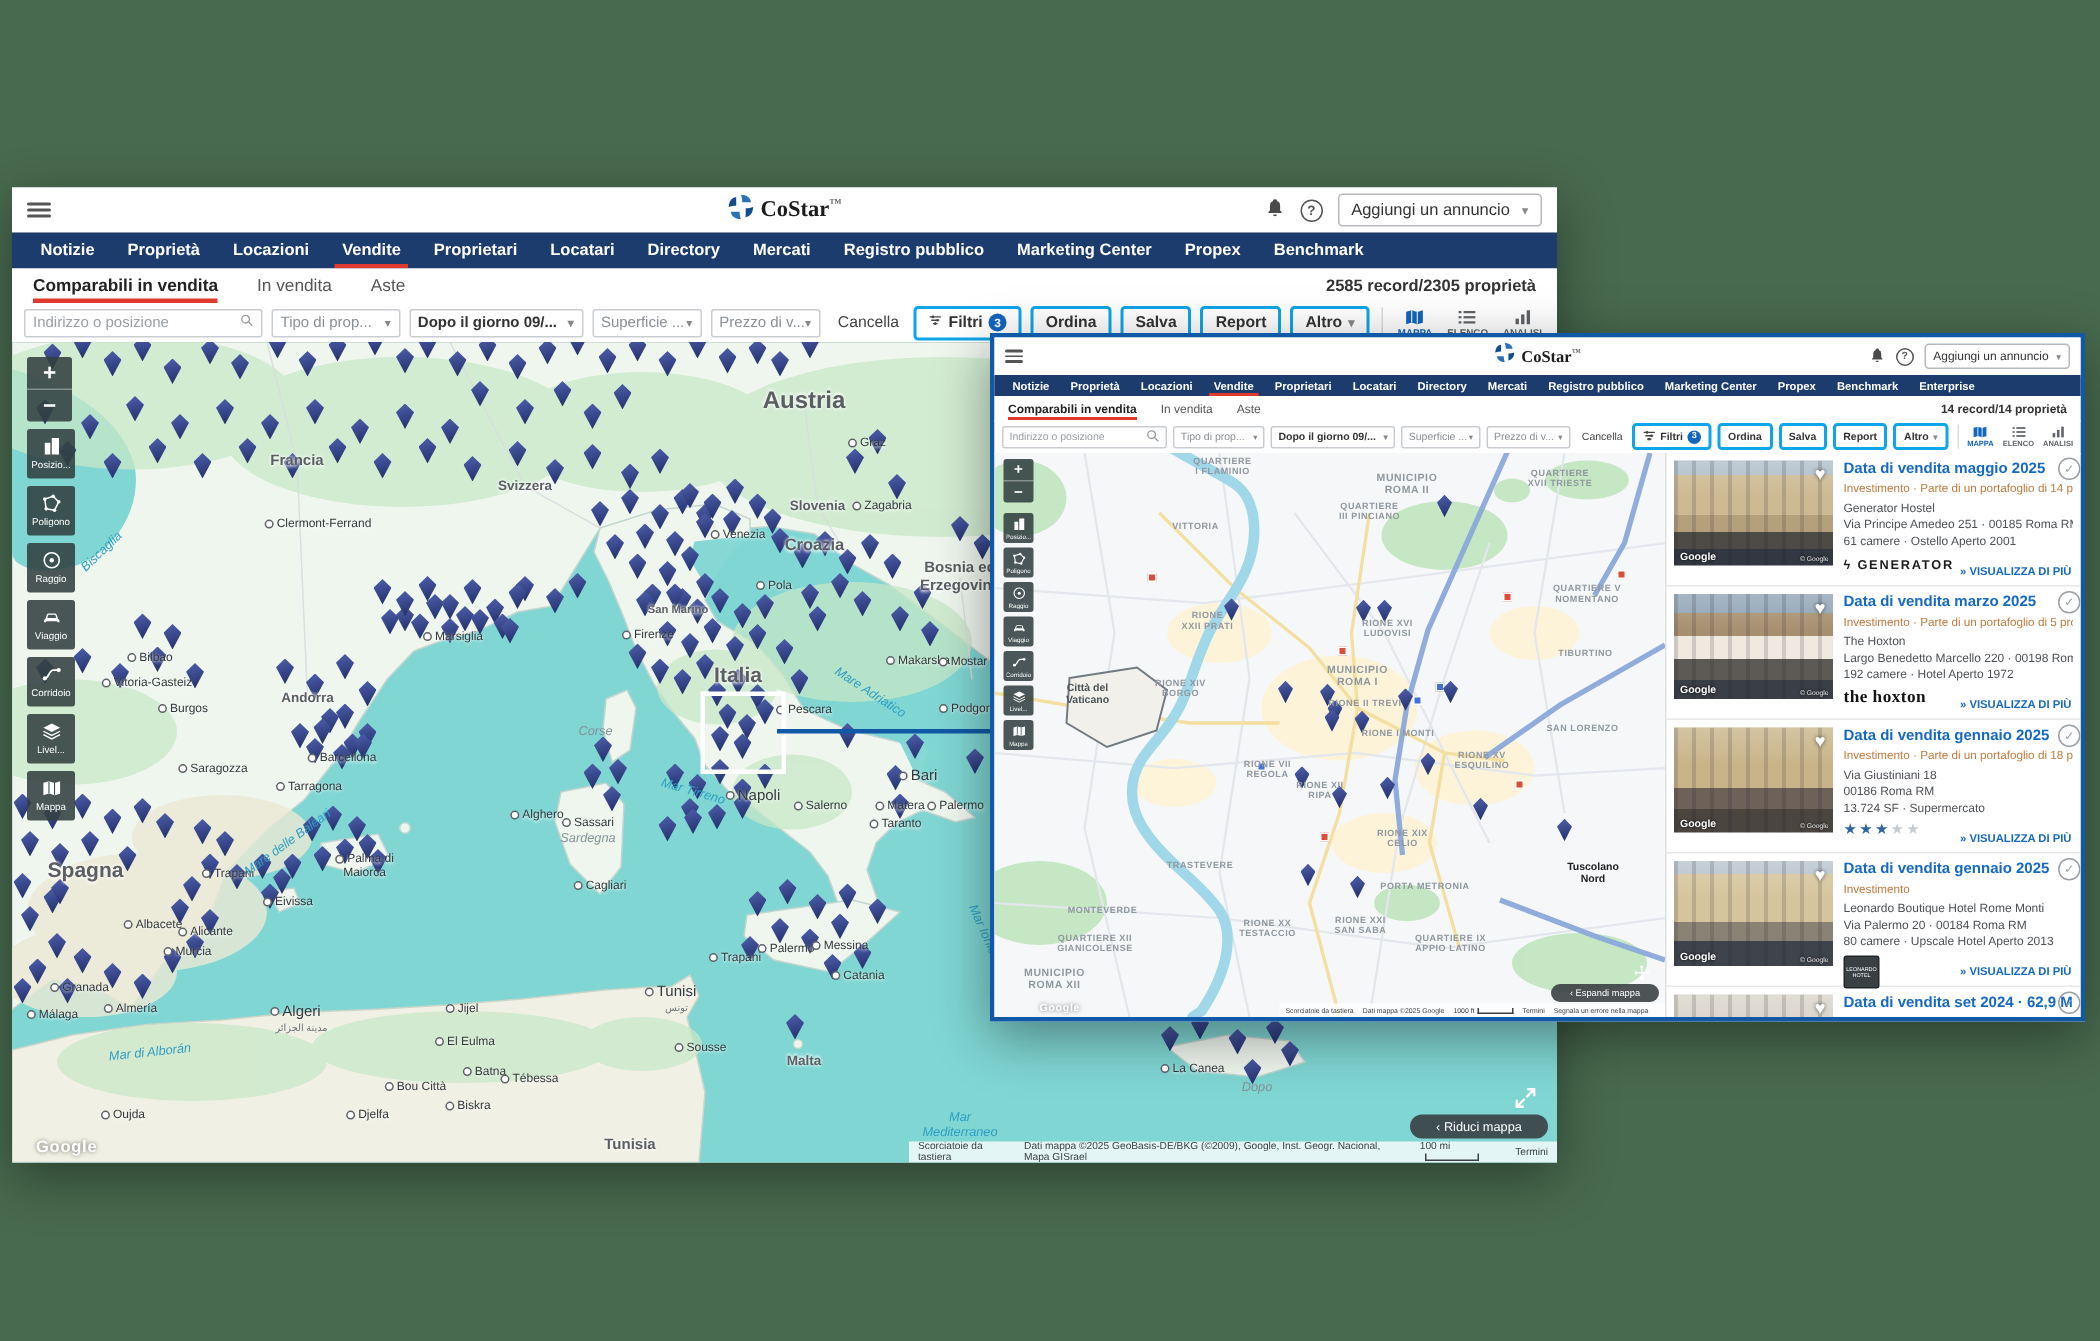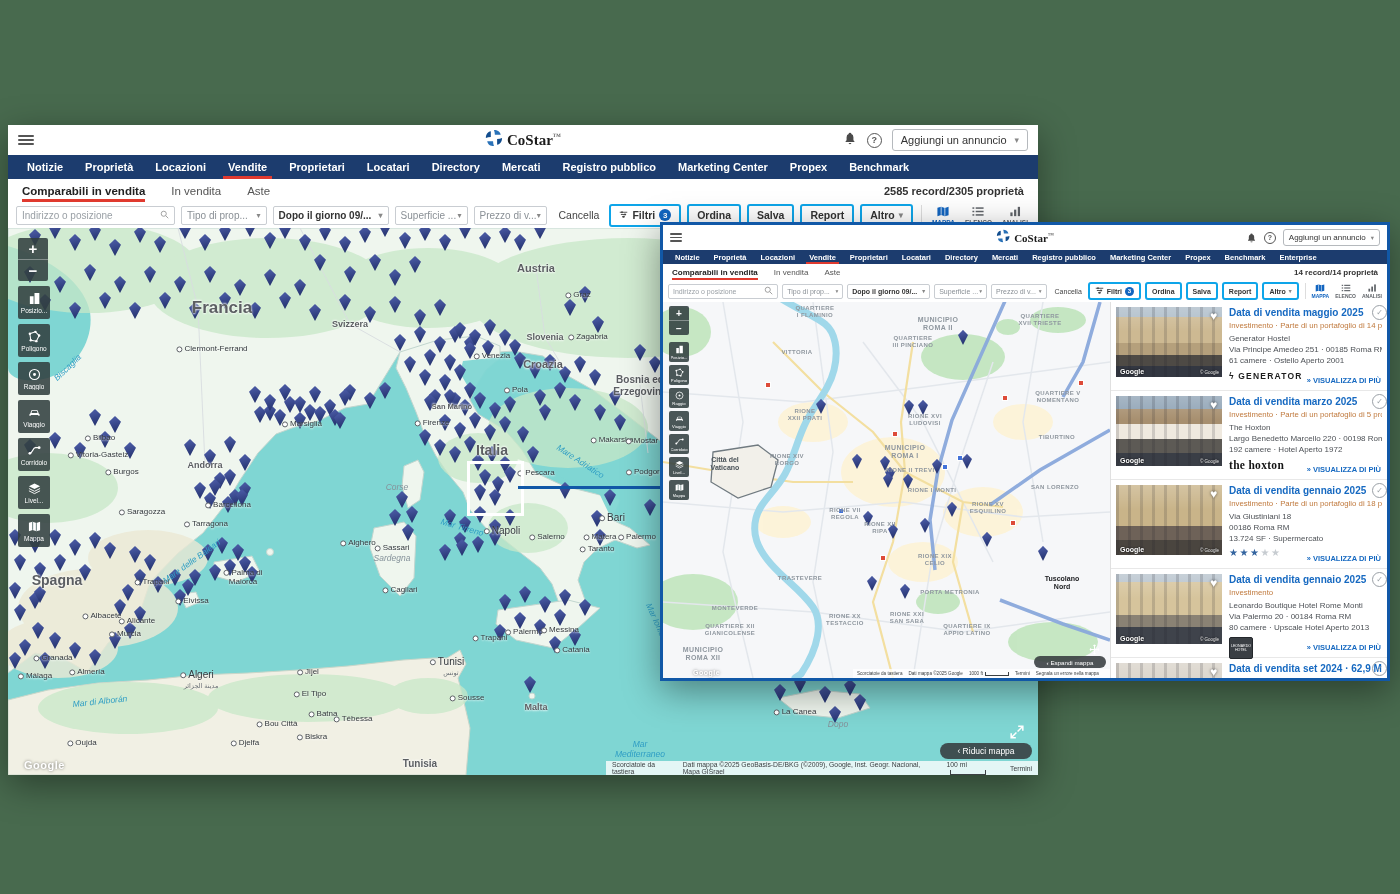--- a/index.html
+++ b/index.html
@@ -402,23 +402,23 @@
           </div>
           <div class="tool" style="top: 286px;">
             <span><svg viewBox="0 0 14 14">
                 <path fill="#fff" d="M1 3 L5 2 L9 3.2 L13 2 L13 11 L9 12 L5 10.8 L1 12 Z"></path>
                 <path stroke="#32504e" stroke-width=".8" fill="none" d="M5 2.2 L5 10.6 M9 3.3 L9 11.7"></path>
               </svg></span>
             <span>Mappa</span>
           </div>
         </div>
       <div id="labels-back">
-          <span class="mlabel country" style="left: 190px; top: 80px; font-size: 17px; margin-left: 24px;">Francia</span>
+          <span class="mlabel country" style="left: 190px; top: 80px; font-size: 10px;">Francia</span>
           <span class="mlabel country" style="left: 342px; top: 96px; font-size: 9px;">Svizzera</span>
-          <span class="mlabel country" style="left: 528px; top: 40px; font-size: 11px;">Austria</span>
+          <span class="mlabel country" style="left: 528px; top: 40px; font-size: 16px;">Austria</span>
           <span class="mlabel country" style="left: 537px; top: 109px; font-size: 9px;">Slovenia</span>
           <span class="mlabel country" style="left: 535px; top: 136px; font-size: 11px;">Croazia</span>
           <span class="mlabel country" style="left: 632px; top: 157px; font-size: 10px;">Bosnia ed
 Erzegovina</span>
           <span class="mlabel country" style="left: 484px; top: 222px; font-size: 14px;">Italia</span>
           <span class="mlabel country" style="left: 49px; top: 352px; font-size: 14px;">Spagna</span>
           <span class="mlabel country" style="left: 197px; top: 237px; font-size: 9px;">Andorra</span>
           <span class="mlabel country" style="left: 444px; top: 179px; font-size: 7.5px;">San Marino</span>
           <span class="mlabel country" style="left: 528px; top: 479px; font-size: 9px;">Malta</span>
           <span class="mlabel country" style="left: 412px; top: 536px; font-size: 10px;">Tunisia</span>
@@ -461,21 +461,21 @@
           <span class="mlabel city" style="left: 350px; top: 315px;">Alghero</span>
           <span class="mlabel city" style="left: 189px; top: 447px; font-size: 10px;">Algeri</span>
           <span class="mlabel arab noring" style="left: 193px; top: 458px;">مدينة الجزائر</span>
           <span class="mlabel city" style="left: 439px; top: 434px; font-size: 10px;">Tunisi</span>
           <span class="mlabel arab noring" style="left: 443px; top: 445px;">تونس</span>
           <span class="mlabel city" style="left: 459px; top: 470px;">Sousse</span>
           <span class="mlabel city" style="left: 269px; top: 496px;">Bou Città</span>
           <span class="mlabel city" style="left: 304px; top: 509px;">Biskra</span>
           <span class="mlabel city" style="left: 315px; top: 486px;">Batna</span>
           <span class="mlabel city" style="left: 345px; top: 491px;">Tébessa</span>
-          <span class="mlabel city" style="left: 302px; top: 466px;">El Tipo</span>
+          <span class="mlabel city" style="left: 302px; top: 466px;">El Eulma</span>
           <span class="mlabel city" style="left: 300px; top: 444px;">Jijel</span>
           <span class="mlabel city" style="left: 237px; top: 515px;">Djelfa</span>
           <span class="mlabel city" style="left: 74px; top: 515px;">Oujda</span>
           <span class="mlabel city" style="left: 787px; top: 484px;">La Canea</span>
           <span class="mlabel region" style="left: 830px; top: 497px;">Dopo</span>
           <span class="mlabel region" style="left: 389px; top: 260px;">Corse</span>
           <span class="mlabel region" style="left: 384px; top: 331px;">Sardegna</span>
           <span class="mlabel city" style="left: 235px; top: 349px;">Palma di
 Maiorca</span>
           <span class="mlabel city" style="left: 184px; top: 373px;">Eivissa</span>

